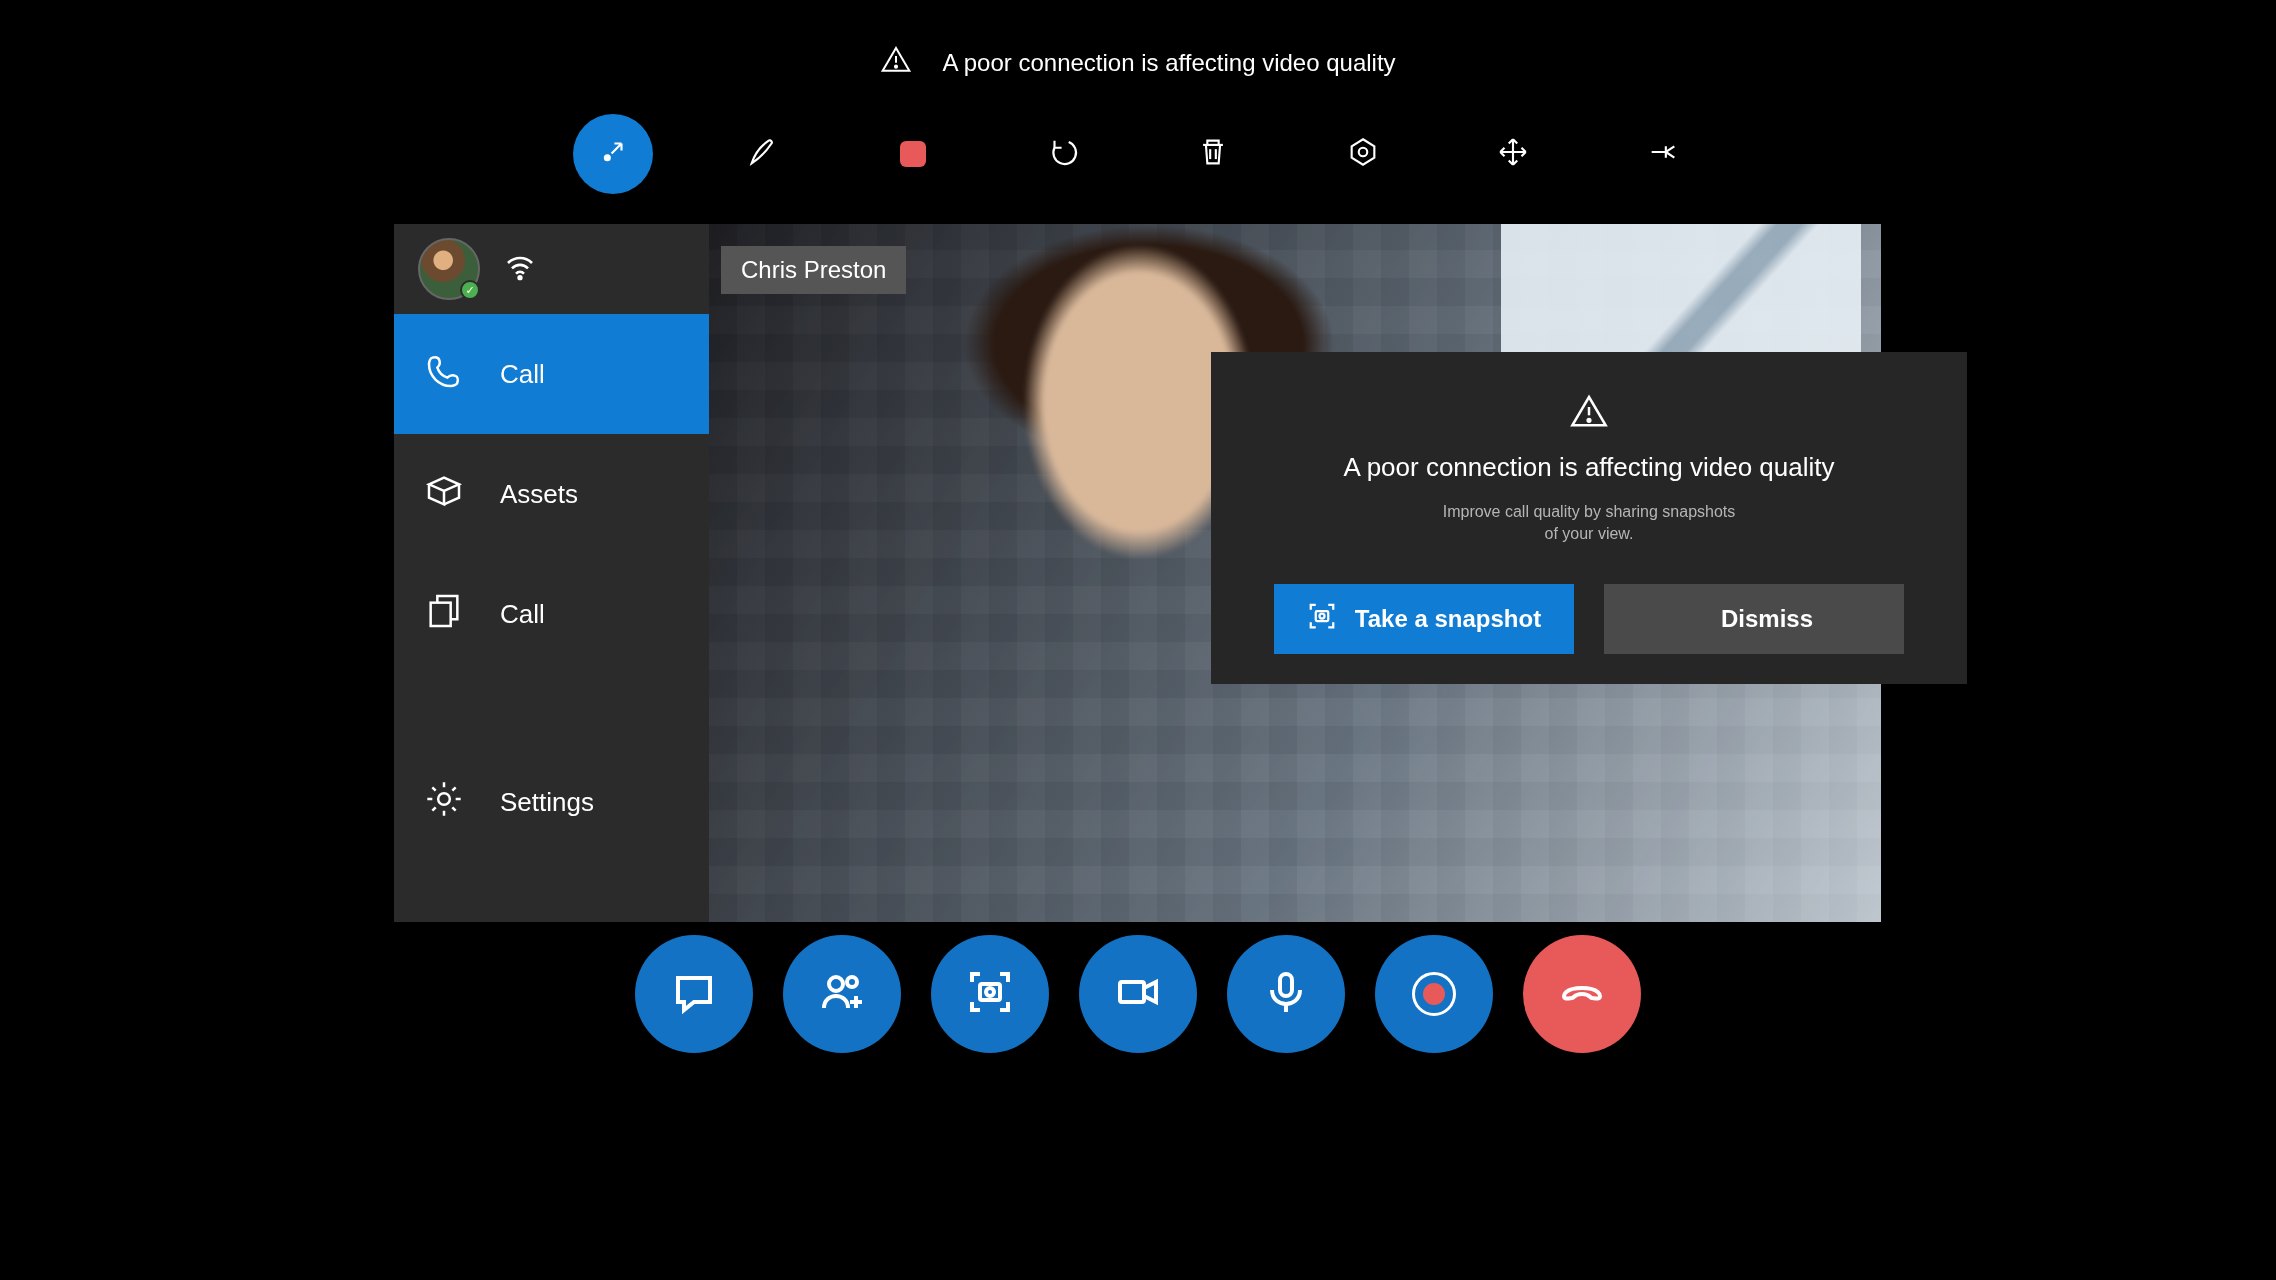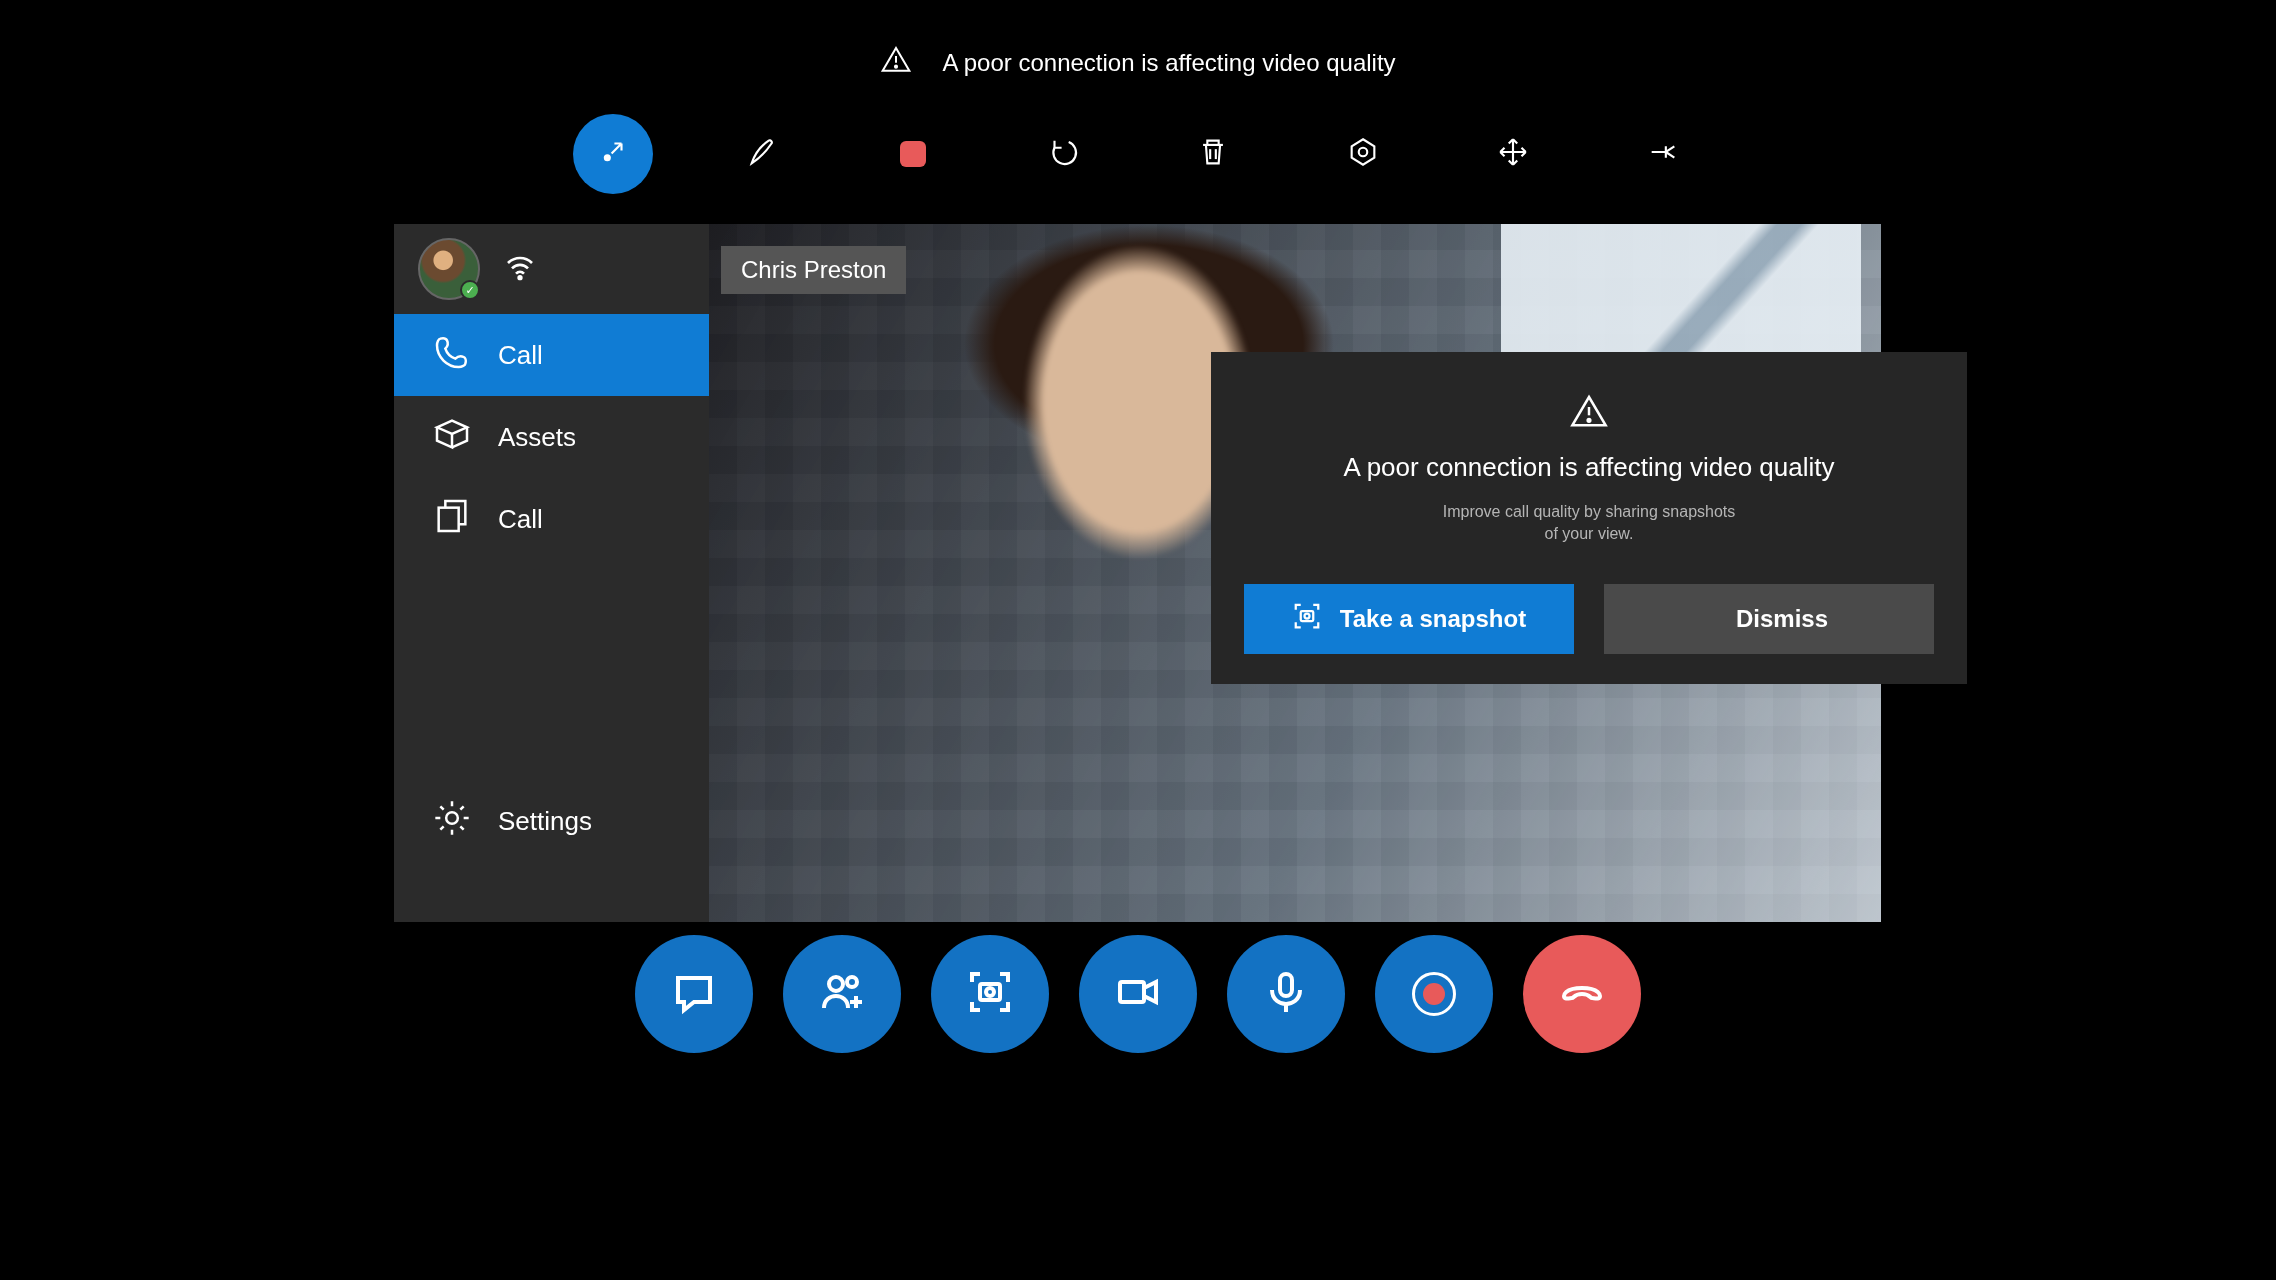--- a/index.html
+++ b/index.html
@@ -97,25 +97,25 @@
       border-radius: 50%;
       background: #4caf50;
       border: 2px solid #2b2b2b;
       display:flex;align-items:center;justify-content:center;
     }
     .avatar .presence::after{content:"✓";font-size:11px;color:#fff;}
     .wifi-icon svg { width: 32px; height: 32px; }
 
     .nav { flex:1; display:flex; flex-direction:column; }
     .nav-item {
-      height: 82px;
-      display: flex;
-      align-items: center;
-      gap: 26px;
-      padding-left: 38px;
+      height: 120px;
+      display: flex;
+      align-items: center;
+      gap: 36px;
+      padding-left: 30px;
       font-size: 26px;
       color: #fff;
       cursor: pointer;
     }
     .nav-item.active { background: #107CD4; }
     .nav-item svg { width: 40px; height: 40px; stroke: #fff; fill: none; stroke-width: 1.5; }
     .nav-item.settings { margin-top: auto; margin-bottom: 60px; }
 
     
     .video-area {
@@ -168,21 +168,21 @@
       flex-direction: column;
       align-items: center;
       box-shadow: 0 0 0 rgba(0,0,0,0);
     }
     .dialog svg.warning { width: 40px; height: 40px; margin-bottom: 20px; }
     .dialog .dlg-title { font-size: 26px; color: #fff; margin-bottom: 18px; font-weight: 500;}
     .dialog .dlg-body { font-size: 16px; color: #b5b5b5; text-align: center; line-height: 1.35; margin-bottom: 40px; }
     .dialog .dlg-buttons { display: flex; gap: 30px; }
     .btn {
       height: 70px;
-      width: 330px;
+      width: 300px;
       display: flex;
       align-items: center;
       justify-content: center;
       gap: 18px;
       font-size: 24px;
       font-weight: 600;
       cursor: pointer;
       border: none;
       color: #fff;
     }

